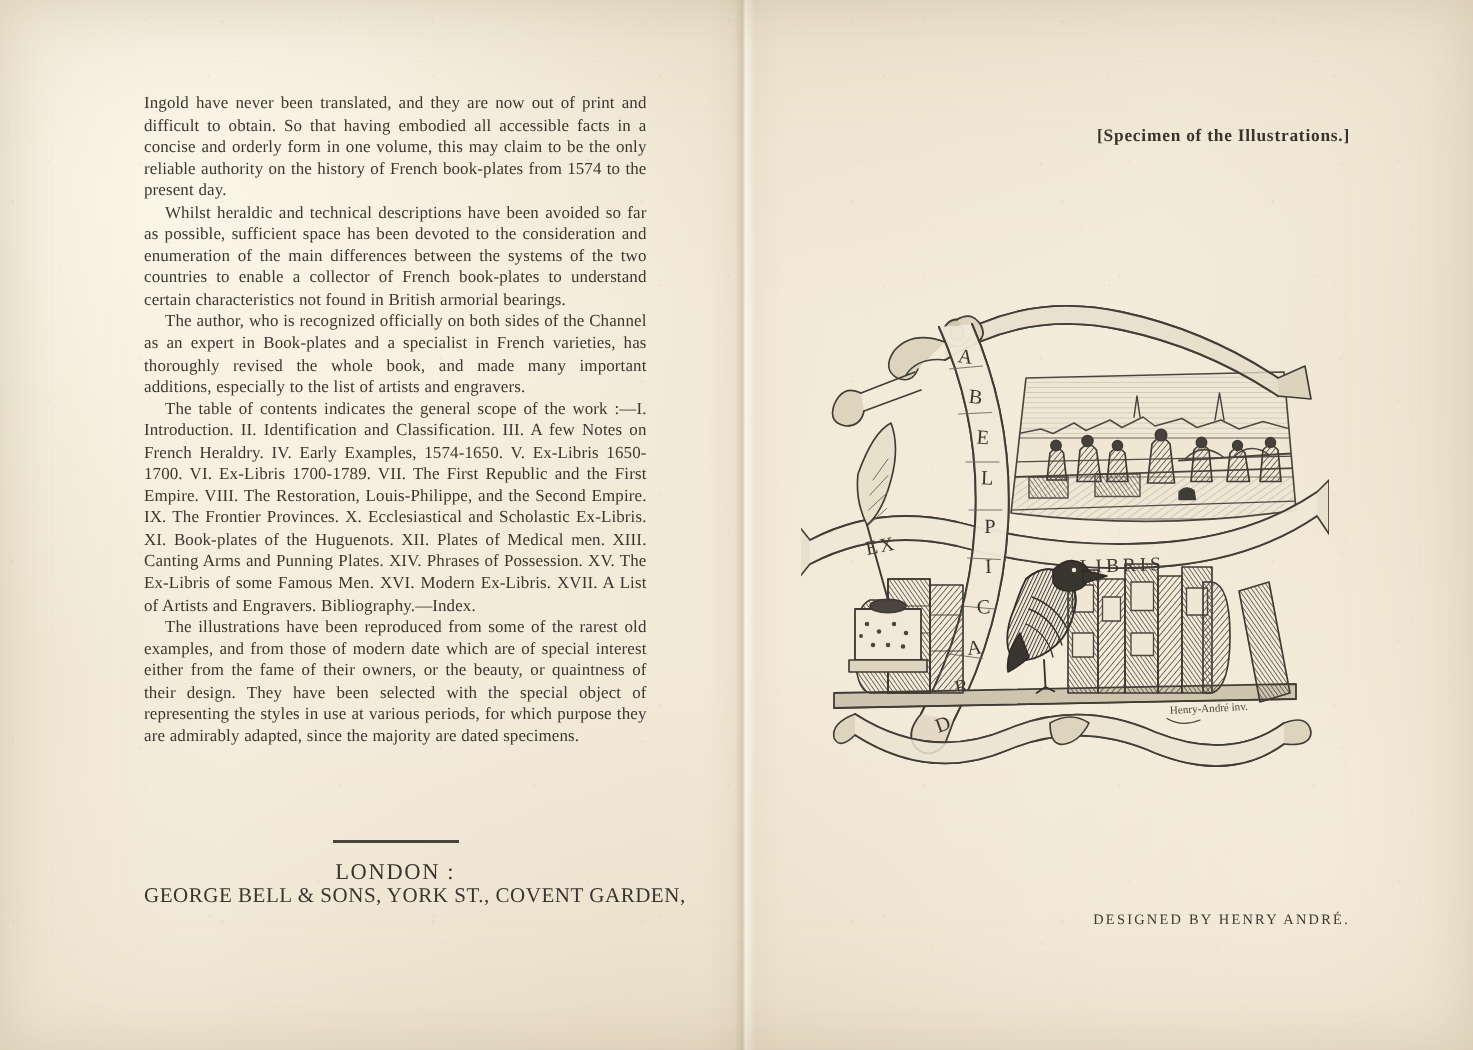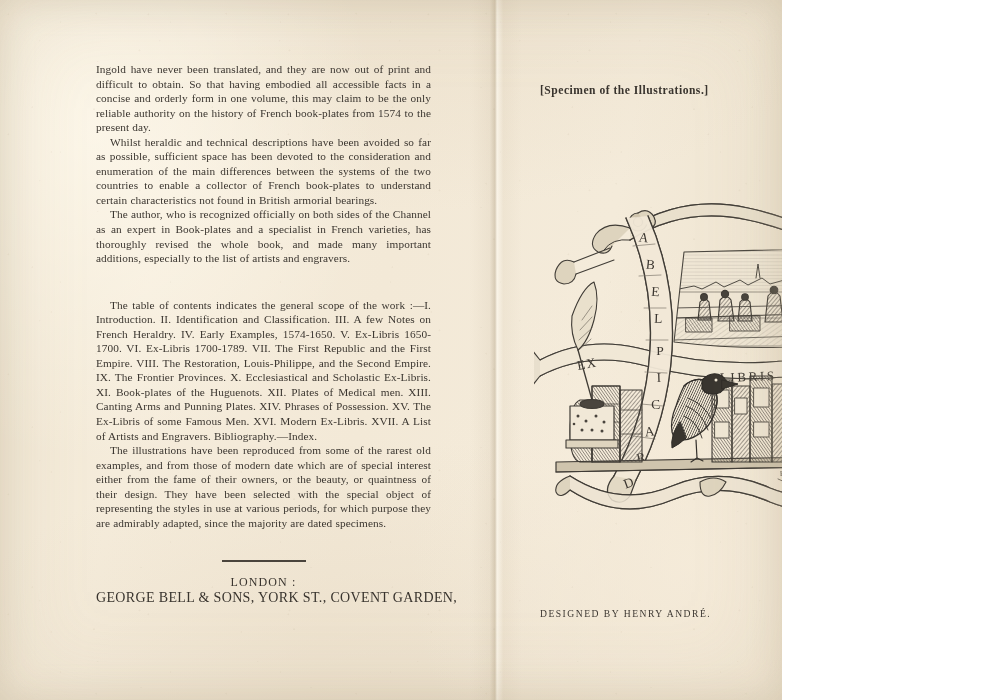--- a/index.html
+++ b/index.html
@@ -3,21 +3,21 @@
 <meta charset="utf-8">
 <title>Book Prospectus Scan</title>
 <style>
   html, body {
     margin: 0;
     padding: 0;
     background: #ffffff;
   }
   #page {
     position: relative;
-    width: 782px;
+    width: 982px;
     height: 700px;
     overflow: hidden;
     background: #c4b5fd;
     font-family: "Liberation Serif", "DejaVu Serif", serif;
     color: #3a3530;
   }
   
   #paper-base {
     position: absolute;
     inset: 0;
@@ -82,63 +82,63 @@
     text-align: justify;
     text-align-last: left;
     font-size: 11.3px;
     line-height: 14.55px;
     letter-spacing: 0.08px;
     word-spacing: 0.2px;
     text-indent: 14px;
     color: #3b3630;
   }
   .body-par.first { text-indent: 0; }
-  .body-par.contents { text-indent: 14px; margin-top: 32px; }
+  .body-par.contents { text-indent: 14px; }
 
   #imprint {
     position: absolute;
     left: 96px;
     top: 560px;
     width: 335px;
     text-align: center;
   }
   #imprint-rule {
     width: 84px;
     height: 1.5px;
     margin: 0 auto 12px auto;
     background: #4a443c;
   }
   .imprint-line {
-    font-size: 12px;
+    font-size: 15px;
     line-height: 16px;
     letter-spacing: 0.75px;
     color: #39342e;
     white-space: nowrap;
   }
   .imprint-line.city { letter-spacing: 1.1px; }
   .imprint-line.pub  { font-size: 14px; letter-spacing: 0.35px; }
 
   
   #specimen-header {
     position: absolute;
     left: 540px;
     top: 84px;
     width: 360px;
-    text-align: left;
+    text-align: right;
     font-size: 11.6px;
     letter-spacing: 0.5px;
     color: #39342e;
     font-weight: 600;
   }
   #plate-caption {
     position: absolute;
     left: 540px;
     top: 608px;
     width: 360px;
-    text-align: left;
+    text-align: right;
     font-size: 9.6px;
     letter-spacing: 1.5px;
     color: #3d3832;
   }
   #illustration {
     position: absolute;
     left: 534px;
     top: 190px;
     width: 352px;
     height: 330px;

